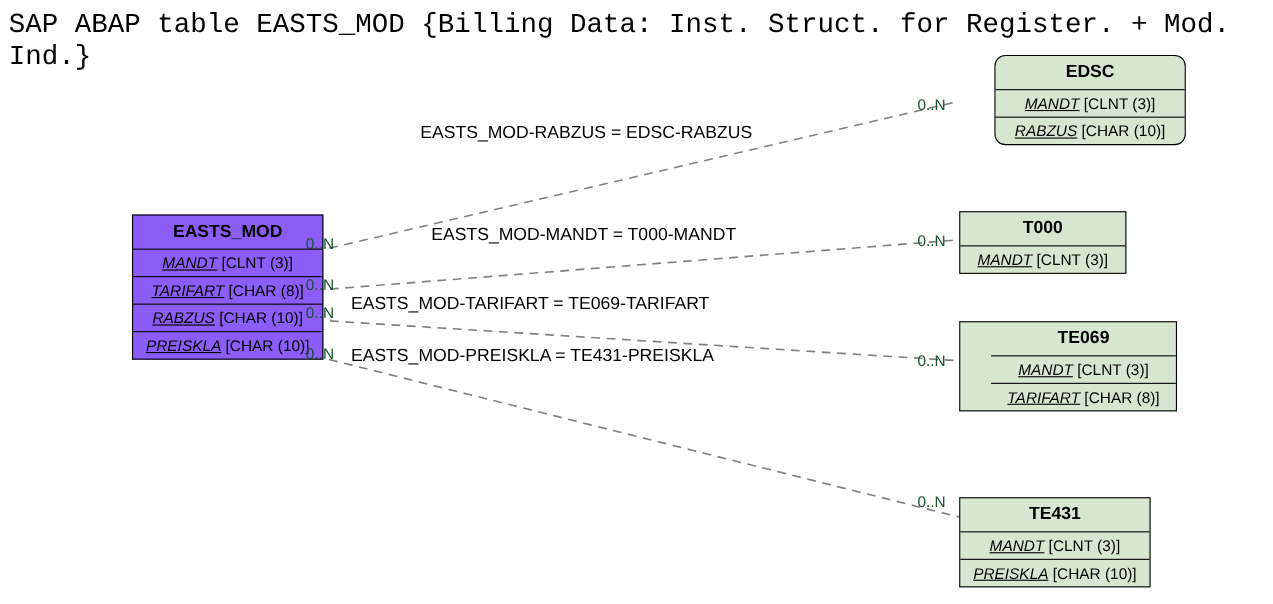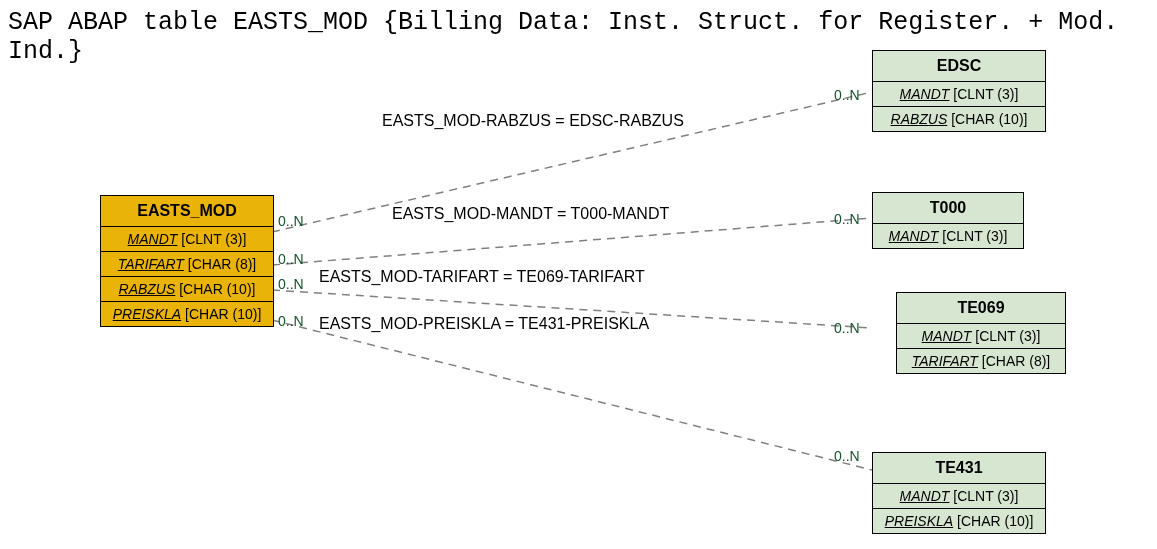--- a/index.html
+++ b/index.html
@@ -20,21 +20,22 @@
     color: #000;
     font-family: Liberation Mono, monospace;
   }
   .entity {
     position: absolute;
     border: 1px solid #000;
     background: #d7e6d1;
     text-align: center;
   }
   .entity.primary {
-    background: #eab308;
+    background: #8b5cf6;
+    margin-left: 20px;
   }
   .entity .ename {
     font-weight: bold;
     padding: 6px 10px;
     border-bottom: 1px solid #000;
     font-size: 16px;
   }
   .entity .efield {
     padding: 4px 10px;
     border-bottom: 1px solid #000;
@@ -90,32 +91,32 @@
 <div class="title">SAP ABAP table EASTS_MOD {Billing Data: Inst. Struct. for Register. + Mod. Ind.}</div>
 
 <div class="entity primary" style="left:100px; top:195px; width:172px;">
   <div class="ename">EASTS_MOD</div>
   <div class="efield"><span class="key">MANDT</span> <span>[CLNT (3)]</span></div>
   <div class="efield"><span class="key">TARIFART</span> <span>[CHAR (8)]</span></div>
   <div class="efield"><span class="key">RABZUS</span> <span>[CHAR (10)]</span></div>
   <div class="efield"><span class="key">PREISKLA</span> <span>[CHAR (10)]</span></div>
 </div>
 
-<div class="entity" style="left:872px; top:50px; width:172px;">
+<div class="entity" style="left:904px; top:50px; width:172px;border-radius:10px;">
   <div class="ename">EDSC</div>
   <div class="efield"><span class="key">MANDT</span> <span>[CLNT (3)]</span></div>
   <div class="efield"><span class="key">RABZUS</span> <span>[CHAR (10)]</span></div>
 </div>
 
 <div class="entity" style="left:872px; top:192px; width:150px;">
   <div class="ename">T000</div>
   <div class="efield"><span class="key">MANDT</span> <span>[CLNT (3)]</span></div>
 </div>
 
-<div class="entity" style="left:896px; top:292px; width:168px;">
+<div class="entity" style="left:872px; top:292px; width:168px;padding-left:28px;">
   <div class="ename">TE069</div>
   <div class="efield"><span class="key">MANDT</span> <span>[CLNT (3)]</span></div>
   <div class="efield"><span class="key">TARIFART</span> <span>[CHAR (8)]</span></div>
 </div>
 
 <div class="entity" style="left:872px; top:452px; width:172px;">
   <div class="ename">TE431</div>
   <div class="efield"><span class="key">MANDT</span> <span>[CLNT (3)]</span></div>
   <div class="efield"><span class="key">PREISKLA</span> <span>[CHAR (10)]</span></div>
 </div>

